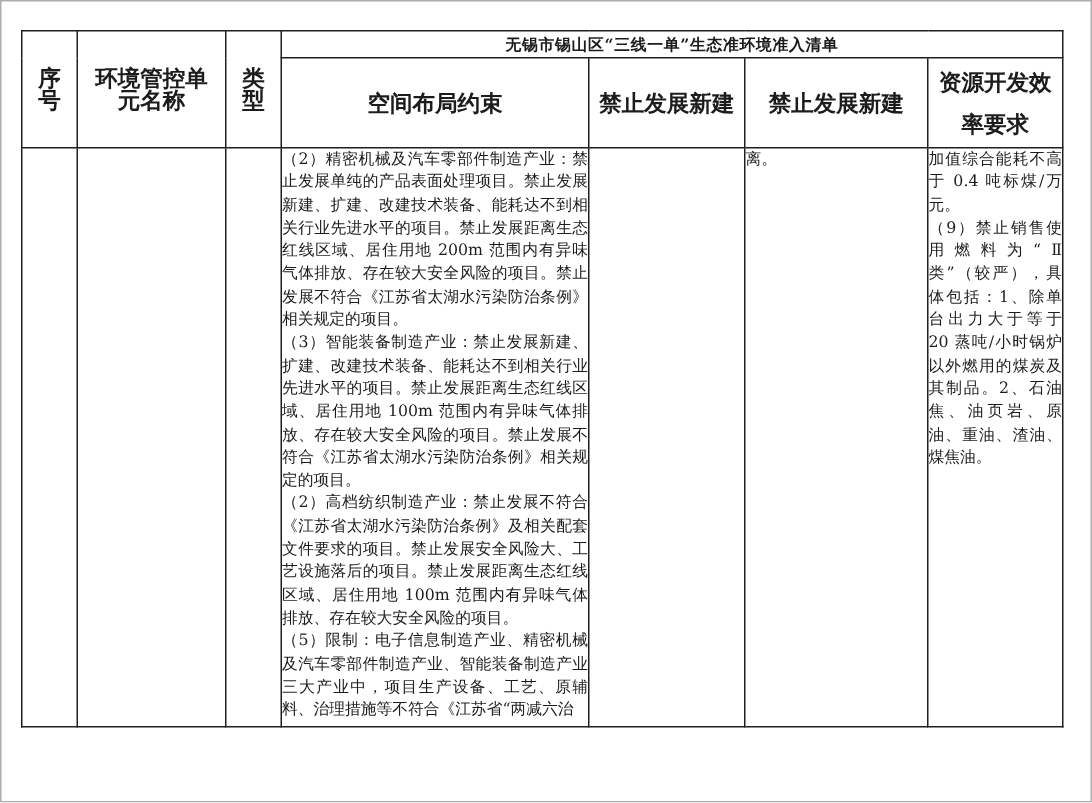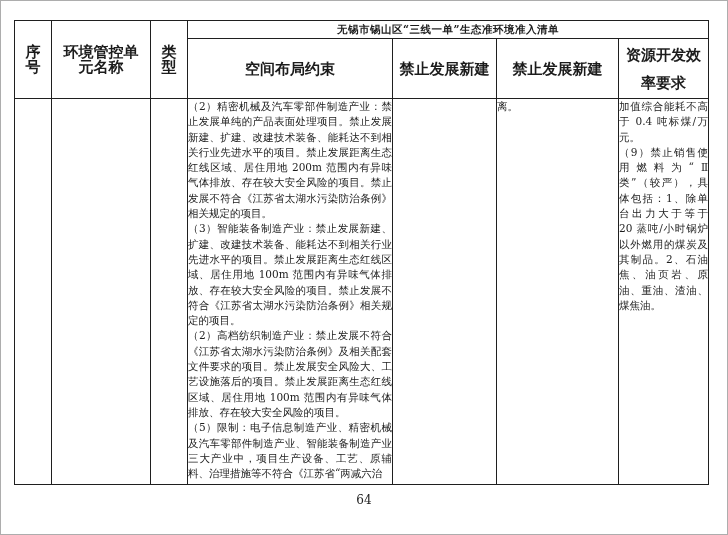--- a/index.html
+++ b/index.html
@@ -104,15 +104,14 @@
             <div>离。</div>
           </td>
         <td class="text">
             <div>加值综合能耗不高于 0.4 吨标煤/万元。</div>
             <div>（9）禁止销售使用燃料为“Ⅱ类”（较严），具体包括：1、除单台出力大于等于 20 蒸吨/小时锅炉以外燃用的煤炭及其制品。2、石油焦、油页岩、原油、重油、渣油、煤焦油。</div>
           </td>
       </tr>
     </tbody>
   </table>
 
-  <div class="pagenum">64</div>
 
 </div>
 
 </body></html>

